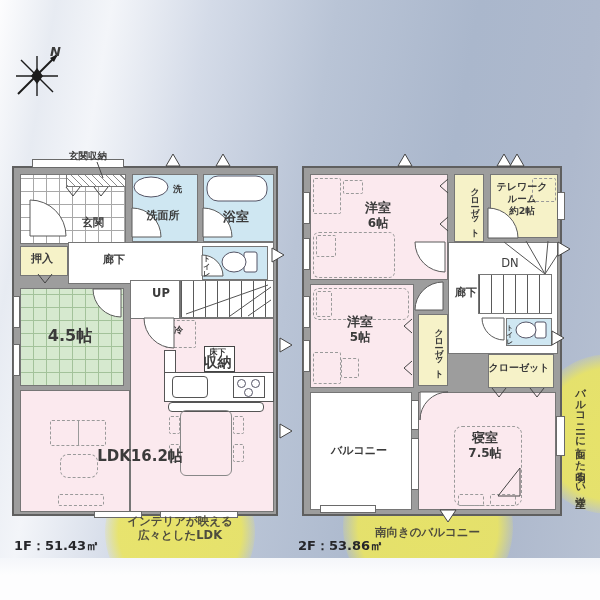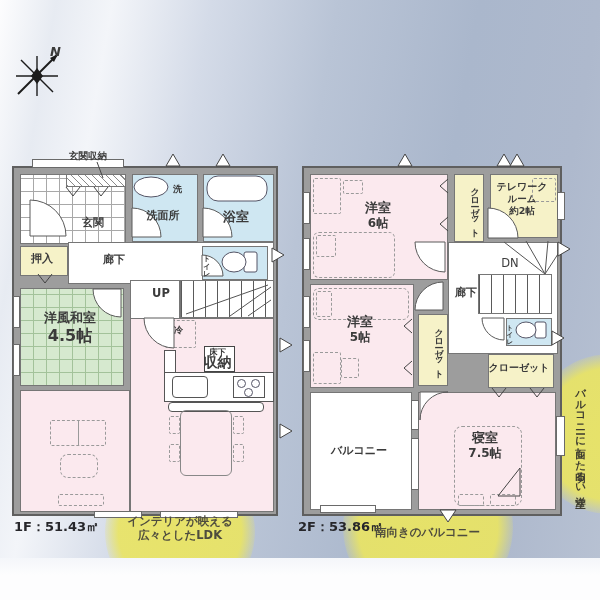--- a/index.html
+++ b/index.html
@@ -22,21 +22,21 @@
   .treads{background-color:#fff;background-image:repeating-linear-gradient(90deg,#5a5a5a 0 1px,transparent 1px 12px);}
   .win{position:absolute;box-sizing:border-box;background:#fff;border:1px solid #6a6a6a;}
   .dash{position:absolute;box-sizing:border-box;border:1px dashed #9a9a9a;border-radius:2px;}
   .solidbox{position:absolute;box-sizing:border-box;border:1px solid #555;background:#fff;}
   .lbl{position:absolute;z-index:6;color:#3b3b3b;font-weight:bold;text-align:center;line-height:1.2;white-space:nowrap;}
   .vtext{writing-mode:vertical-rl;text-orientation:upright;letter-spacing:1px;}
   .overlay{position:absolute;left:0;top:0;z-index:5;pointer-events:none;}
   .labels{position:absolute;left:0;top:0;width:600px;height:600px;z-index:6;pointer-events:none;}
   .strip{position:absolute;left:0;top:558px;width:600px;height:42px;z-index:7;background:linear-gradient(180deg,#f4f6fa,#fdfdfe 40%);}
   .callout{color:#4e4c3e;}
-  .area{color:#26262a;}
+  .area{color:#26262a;margin-top:19px;}
   .circ{position:absolute;border-radius:50%;border:1px solid #556;background:#fff;}
 </style>
 </head>
 <body>
 
 <div class="canvas">
 
   <div class="circle" style="left:105px;top:457px;width:150px;height:150px"></div>
   <div class="circle" style="left:343px;top:442px;width:170px;height:170px"></div>
   <div class="circle" style="left:530px;top:354px;width:160px;height:160px"></div>
@@ -198,25 +198,25 @@
 
     <div class="lbl" style="left:56px;top:150px;width:64px;font-size:9.5px">玄関収納</div>
     <div class="lbl" style="left:64px;top:216px;width:58px;font-size:11px">玄関</div>
     <div class="lbl" style="left:164px;top:184px;width:27px;font-size:9px">洗</div>
     <div class="lbl" style="left:128px;top:209px;width:70px;font-size:11px">洗面所</div>
     <div class="lbl" style="left:200px;top:209px;width:72px;font-size:13px">浴室</div>
     <div class="lbl" style="left:18px;top:252px;width:48px;font-size:11px">押入</div>
     <div class="lbl" style="left:94px;top:253px;width:40px;font-size:11px">廊下</div>
     <div class="lbl vtext" style="left:202px;top:247px;height:30px;font-size:7px;letter-spacing:0">トイレ</div>
     <div class="lbl" style="left:146px;top:287px;width:30px;font-size:11.5px;font-weight:bold">UP</div>
-    <div class="lbl" style="left:20px;top:310px;width:100px;font-size:13px">洋風和室</div>
     <div class="lbl" style="left:20px;top:326px;width:100px;font-size:16px">4.5帖</div>
     <div class="lbl" style="left:163px;top:325px;width:31px;font-size:9px">冷</div>
     <div class="lbl" style="left:202px;top:347px;width:31px;font-size:8.5px;line-height:11px">床下</div>
     <div class="lbl" style="left:202px;top:357px;width:31px;font-size:14px;line-height:11px">収納</div>
+    <div class="lbl" style="left:90px;top:447px;width:100px;font-size:15px">LDK16.2帖</div>
     <div class="lbl area" style="left:14px;top:519px;font-size:13px">1F：51.43㎡</div>
     <div class="lbl callout" style="left:115px;top:528px;width:130px;font-size:11.5px;line-height:14px">広々としたLDK</div>
     <div class="lbl callout" style="left:115px;top:514px;width:130px;font-size:11.5px;line-height:14px">インテリアが映える</div>
 
     <div class="lbl" style="left:340px;top:200px;width:76px;font-size:13px">洋室</div>
     <div class="lbl" style="left:340px;top:216px;width:76px;font-size:12px">6帖</div>
     <div class="lbl vtext" style="left:454px;top:176px;width:26px;height:62px;font-size:9px;letter-spacing:0">クローゼット</div>
     <div class="lbl" style="left:489px;top:181px;width:66px;font-size:10px;line-height:12px">テレワーク</div>
     <div class="lbl" style="left:489px;top:193px;width:66px;font-size:9.5px;line-height:12px">ルーム</div>
     <div class="lbl" style="left:489px;top:205px;width:66px;font-size:9.5px;line-height:12px">約2帖</div>

